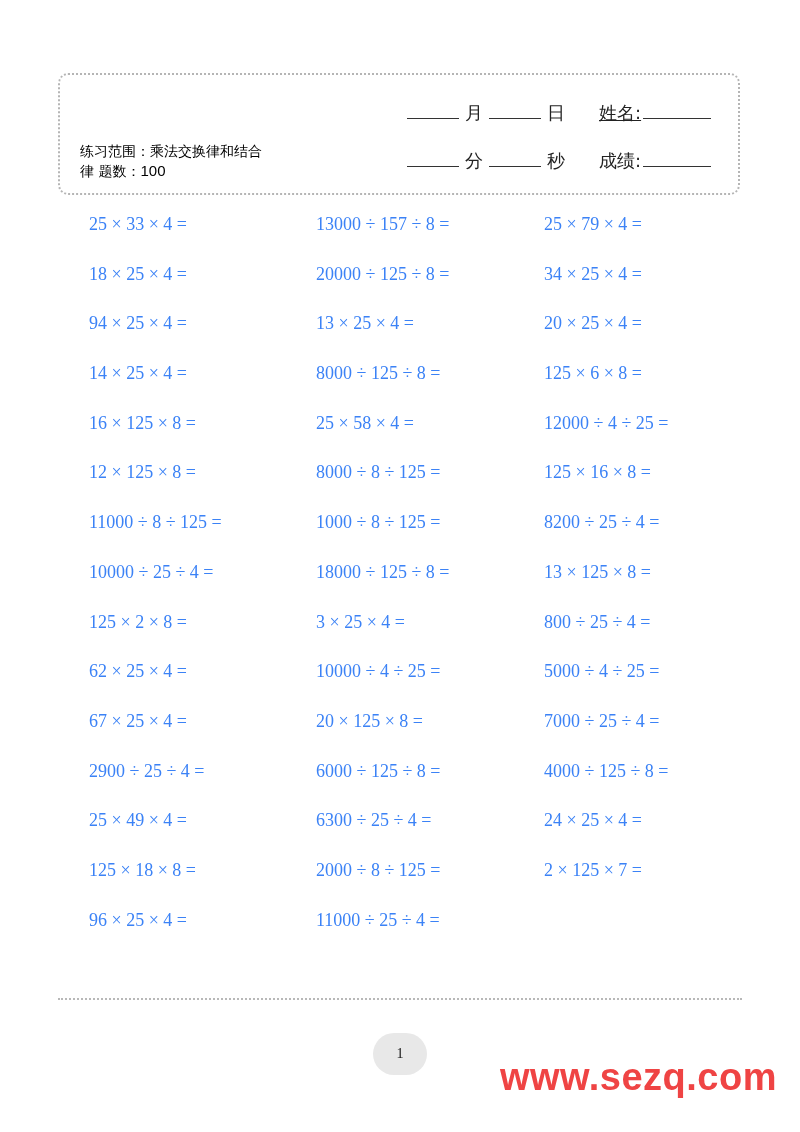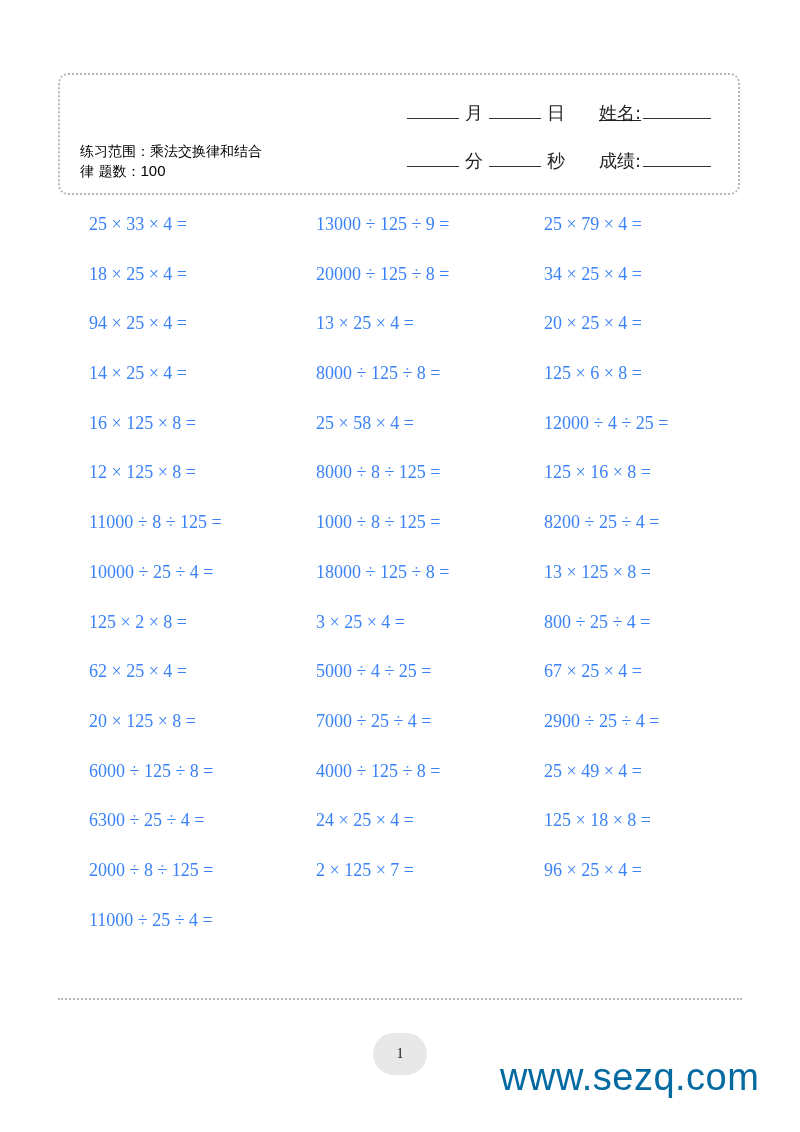--- a/index.html
+++ b/index.html
@@ -27,21 +27,21 @@
   }
   .problem { font-family: "Liberation Serif", serif; font-size: 18px; line-height: 26px; color: #3b82f6; white-space: nowrap; }
   .footer-line { position: absolute; left: 58px; top: 998px; width: 684px; border-top: 2.5px dotted #b8b8b8; }
   .page-pill {
     position: absolute; left: 373px; top: 1033px; width: 54px; height: 42px;
     background: #e8e8e8; border-radius: 21px; text-align: center; line-height: 42px;
     font-family: "Liberation Serif", serif; font-size: 14px; color: #111;
   }
   .watermark {
     position: absolute; left: 500px; top: 1056px;
-    font-family: "Liberation Sans", sans-serif; font-size: 38px; color: #0369a1; letter-spacing: 0.5px;
+    font-family: "Liberation Sans", sans-serif; font-size: 38px; color: #ef4444; letter-spacing: 0.5px; font-weight: bold;
   }
 </style>
 </head>
 <body>
 
 <div class="header-box"></div>
 
 <div class="scope">
   <span>练习范围：乘法交换律和结合</span><br>
   <span>律  题数：</span><span class="num">100</span>
@@ -62,21 +62,21 @@
   <span class="unit">分</span>
   <span class="blank b-short"></span>
   <span class="unit">秒</span>
   <span class="label-gap"></span>
   <span style="line-height:24px;">成绩:</span>
   <span class="blank b-long" style="margin-left:2px;"></span>
 </div>
 
 <div class="problems">
   <div class="problem">25 × 33 × 4 =</div>
-  <div class="problem">13000 ÷ 125 ÷ 9 =</div>
+  <div class="problem">13000 ÷ 157 ÷ 8 =</div>
   <div class="problem">25 × 79 × 4 =</div>
   <div class="problem">18 × 25 × 4 =</div>
   <div class="problem">20000 ÷ 125 ÷ 8 =</div>
   <div class="problem">34 × 25 × 4 =</div>
   <div class="problem">94 × 25 × 4 =</div>
   <div class="problem">13 × 25 × 4 =</div>
   <div class="problem">20 × 25 × 4 =</div>
   <div class="problem">14 × 25 × 4 =</div>
   <div class="problem">8000 ÷ 125 ÷ 8 =</div>
   <div class="problem">125 × 6 × 8 =</div>
@@ -89,20 +89,21 @@
   <div class="problem">11000 ÷ 8 ÷ 125 =</div>
   <div class="problem">1000 ÷ 8 ÷ 125 =</div>
   <div class="problem">8200 ÷ 25 ÷ 4 =</div>
   <div class="problem">10000 ÷ 25 ÷ 4 =</div>
   <div class="problem">18000 ÷ 125 ÷ 8 =</div>
   <div class="problem">13 × 125 × 8 =</div>
   <div class="problem">125 × 2 × 8 =</div>
   <div class="problem">3 × 25 × 4 =</div>
   <div class="problem">800 ÷ 25 ÷ 4 =</div>
   <div class="problem">62 × 25 × 4 =</div>
+  <div class="problem">10000 ÷ 4 ÷ 25 =</div>
   <div class="problem">5000 ÷ 4 ÷ 25 =</div>
   <div class="problem">67 × 25 × 4 =</div>
   <div class="problem">20 × 125 × 8 =</div>
   <div class="problem">7000 ÷ 25 ÷ 4 =</div>
   <div class="problem">2900 ÷ 25 ÷ 4 =</div>
   <div class="problem">6000 ÷ 125 ÷ 8 =</div>
   <div class="problem">4000 ÷ 125 ÷ 8 =</div>
   <div class="problem">25 × 49 × 4 =</div>
   <div class="problem">6300 ÷ 25 ÷ 4 =</div>
   <div class="problem">24 × 25 × 4 =</div>

